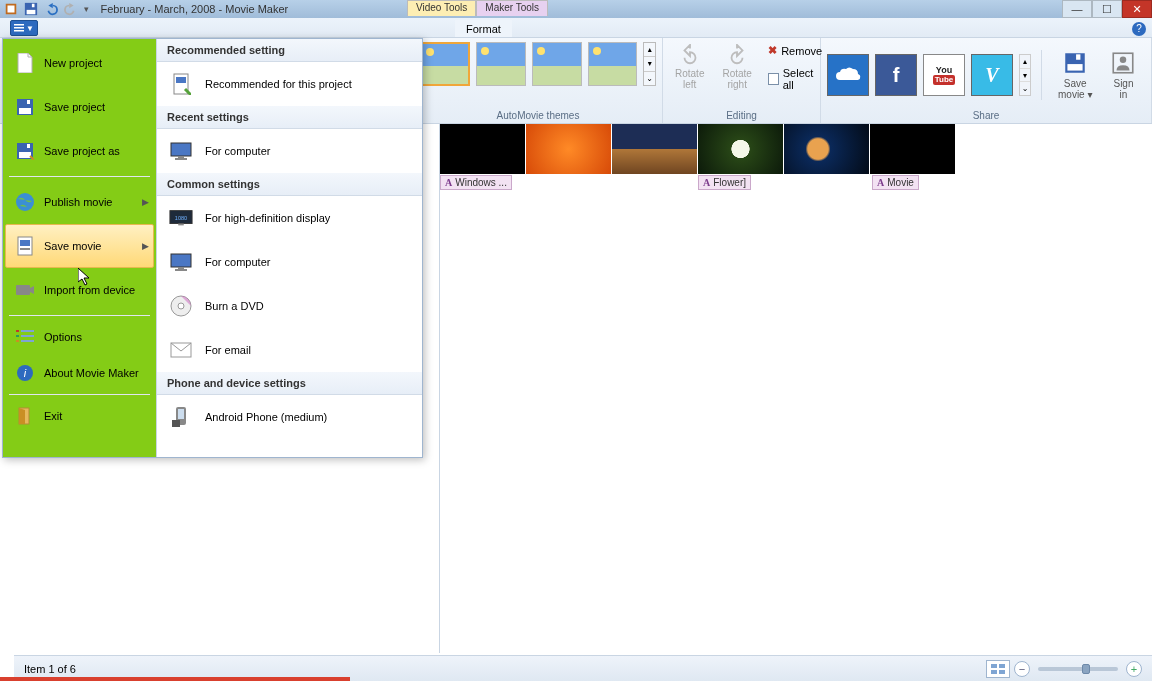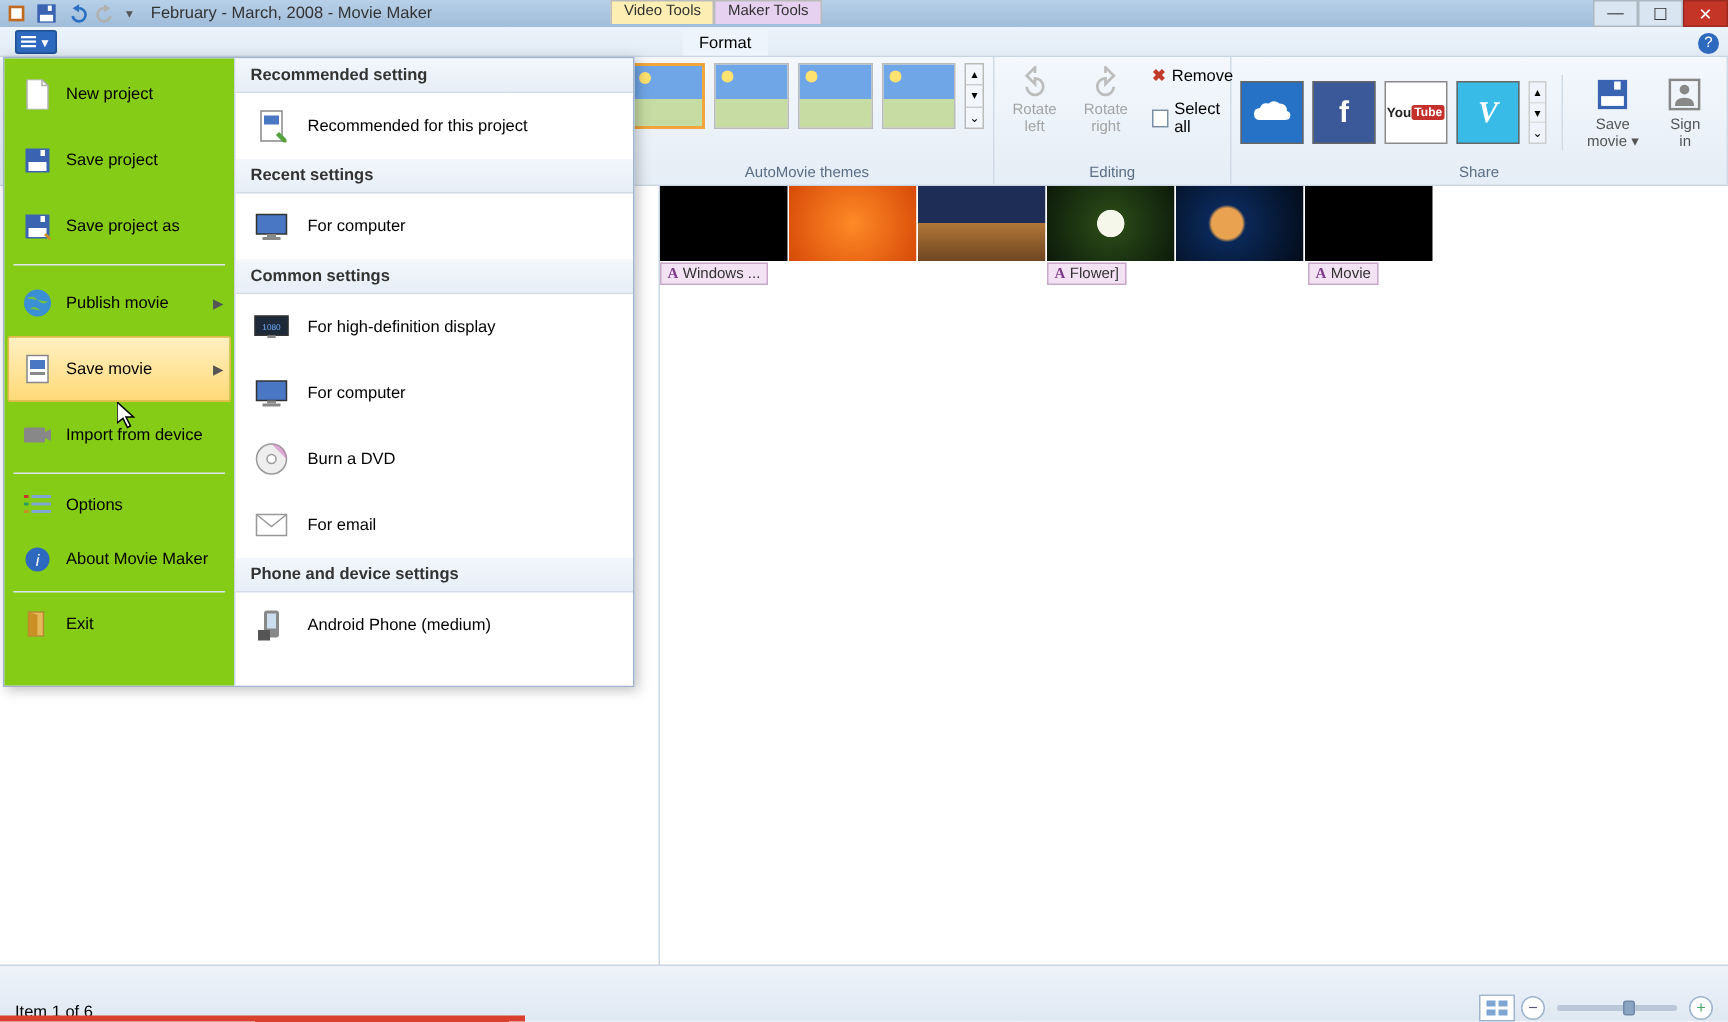--- a/index.html
+++ b/index.html
@@ -42,21 +42,21 @@
 .galleryarrow span:last-child { border-bottom:none; }
 
 .smallbtn { display:flex; align-items:center; gap:4px; padding:2px 4px; }
 .bigbtn { display:flex; flex-direction:column; align-items:center; justify-content:center; gap:2px; padding:2px 6px; color:#555; }
 .bigbtn.disabled { color:#a4a4a4; }
 .biglabel { font-size:10px; text-align:center; line-height:11px; }
 
 .sharebtn { width:42px; height:42px; border:1px solid #666; display:flex; align-items:center; justify-content:center; font-size:9px; font-weight:bold; color:#fff; }
 .onedrive { background:#2672c7; }
 .fb { background:#3b5998; font-size:20px; }
-.yt { background:#fff; color:#222; border:1px solid #888; flex-direction:row; line-height:10px; }
+.yt { background:#fff; color:#222; border:1px solid #888; flex-direction:column; line-height:10px; }
 .yt .tube { background:#c4302b; color:#fff; padding:0 2px; border-radius:2px; font-size:8px; }
 .vimeo { background:#38bbe7; font-size:20px; font-family:Georgia,serif; font-style:italic; }
 .galleryarrow-narrow { width:12px; height:42px; border:1px solid #ccc; background:#f0f4fa; display:flex; flex-direction:column; }
 .galleryarrow-narrow span{ flex:1; font-size:8px; display:flex;align-items:center;justify-content:center;border-bottom:1px solid #ddd;}
 .galleryarrow-narrow span:last-child{border:none;}
 
 
 .filemenu { position:absolute; left:2px; top:38px; width:421px; height:420px; background:#f5f9ff; border:1px solid #9fb5cf; box-shadow:2px 2px 8px rgba(0,0,0,.25); display:flex; }
 .fm-left { width:153px; background:#84cc16; padding:2px; }
 .fm-item { display:flex; align-items:center; gap:8px; padding:10px 8px; font-size:11px; border:1px solid transparent; position:relative; }
@@ -80,21 +80,21 @@
 .clip.orange { background:radial-gradient(circle at center,#ff8a26,#d74a08); }
 .clip.desert { background:linear-gradient(to bottom,#1d2d55 0%,#1d2d55 50%,#b07739 50%,#6f4521 100%); }
 .clip.flower { background:radial-gradient(circle at 50% 50%,#f4f7e9 0%,#f4f7e9 18%,#274516 19%,#0c1a0a 100%); }
 .clip.jelly { background:radial-gradient(circle at 40% 50%,#e9a24f 0%,#e9a24f 18%,#0a2858 22%,#030b17 100%); }
 .clip.black { background:#000; }
 .caption-tag { font-size:10px; background:#f3e2f3; border:1px solid #caa8ca; padding:1px 4px; display:inline-flex; align-items:center; gap:3px; margin-top:1px; color:#333; }
 .caption-tag .A { font-weight:bold; color:#7c3b8c; font-family:Georgia,serif; }
 .captions-row { position:relative; height:18px; }
 
 
-.statusbar { position:absolute; left:0; right:0; bottom:0; height:38px; background:linear-gradient(to bottom,#eef3fa,#dfe8f2); border-top:1px solid #c9d5e3; display:flex; align-items:flex-end; font-size:11px; padding:0 10px; justify-content:space-between; }
+.statusbar { position:absolute; left:14px; right:0; bottom:0; height:26px; background:linear-gradient(to bottom,#eef3fa,#dfe8f2); border-top:1px solid #c9d5e3; display:flex; align-items:center; font-size:11px; padding:0 10px; justify-content:space-between; }
 .zoom { display:flex; align-items:center; gap:8px; }
 .zoom .track { width:80px; height:4px; background:#b9c7d7; position:relative; border-radius:2px; }
 .zoom .thumb { position:absolute; left:55%; top:-3px; width:8px; height:10px; background:#8aa4c1; border:1px solid #6d89a9; border-radius:2px; }
 .zbtn { width:16px; height:16px; border:1px solid #9fb5cf; border-radius:50%; background:#fff; display:flex; align-items:center; justify-content:center; font-size:11px; color:#4a6; }
 .zbtn.minus{color:#557;}
 .viewbtn { width:24px; height:18px; border:1px solid #9fb5cf; background:#fff; display:flex; align-items:center; justify-content:center; margin-right:4px; }
 .redstrip { position:absolute; left:0; bottom:0; height:4px; width:350px; background:#d9402e; }
 
 
 .cursor { position:absolute; left:78px; top:268px; width:14px; height:18px; pointer-events:none; }

